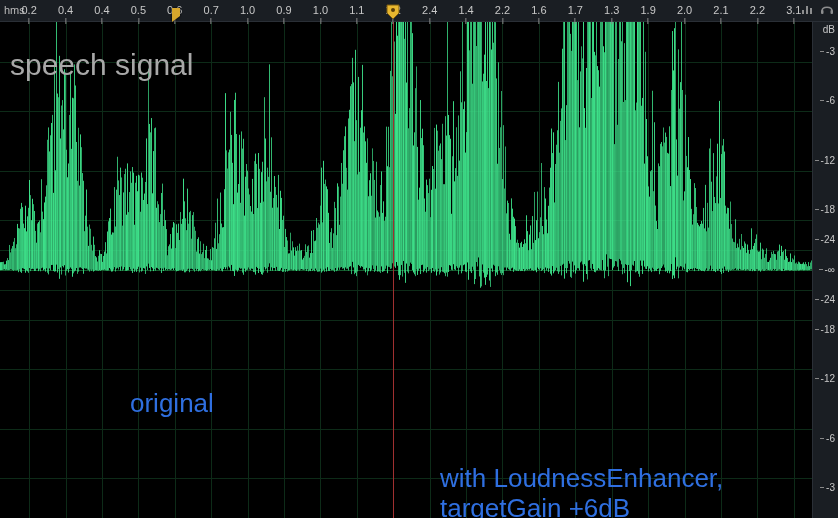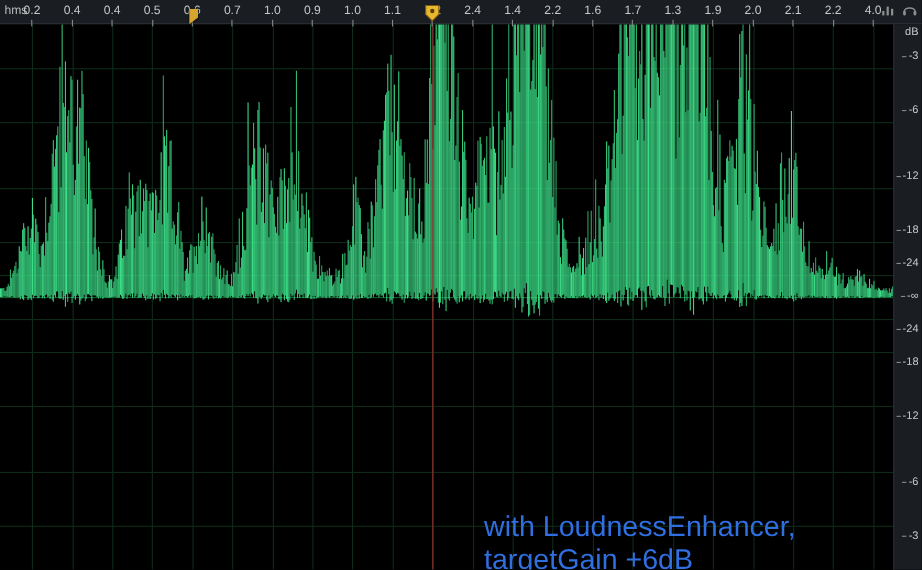--- a/index.html
+++ b/index.html
@@ -284,21 +284,21 @@
         </div>
         <div class="time-tick" style="left: 720.969px; transform: translateX(-50%);">
           <span>2.1</span>
           <span class="mark"></span>
         </div>
         <div class="time-tick" style="left: 757.381px; transform: translateX(-50%);">
           <span>2.2</span>
           <span class="mark"></span>
         </div>
         <div class="time-tick" style="left: 793.794px; transform: translateX(-50%);">
-          <span>4.0</span>
+          <span>3.1</span>
           <span class="mark"></span>
         </div>
       </div>
   <div class="marker-left" id="left-marker" style="left: 170.78px;">
     <svg width="10" height="14" viewBox="0 0 10 14">
           <path d="M0 0 L8 0 L8 8 L0 14 Z" fill="#d6a62c"></path>
         </svg>
   </div>
   <div class="playhead-marker" id="playhead-marker" style="left: 393.256px;">
     <svg width="14" height="16" viewBox="0 0 14 16">
@@ -1170,20 +1170,22 @@
         <div class="wave-bar" style="left: 804px; height: 5.6272px; top: -2.91583px; opacity: 0.96;"></div>
         <div class="wave-bar" style="left: 805px; height: 8.14377px; top: -4.17492px; opacity: 0.78;"></div>
         <div class="wave-bar" style="left: 806px; height: 5.84201px; top: -2.89778px; opacity: 0.78;"></div>
         <div class="wave-bar" style="left: 807px; height: 3.51053px; top: -1.70567px; opacity: 0.78;"></div>
         <div class="wave-bar" style="left: 808px; height: 7.84182px; top: -4.20051px; opacity: 0.82;"></div>
         <div class="wave-bar" style="left: 809px; height: 3.9027px; top: -1.90845px; opacity: 0.87;"></div>
         <div class="wave-bar" style="left: 810px; height: 6.99131px; top: -3.55798px; opacity: 0.75;"></div>
         <div class="wave-bar" style="left: 811px; height: 9.05151px; top: -4.66757px; opacity: 0.76;"></div>
       </div>
 
+  <div class="annot title">speech signal</div>
+  <div class="annot original">original</div>
   <div class="annot enhanced"><span>with LoudnessEnhancer,</span>
 <span>targetGain +6dB</span></div>
 </div>
 
 <div class="db-scale">
   <span class="db-label-unit">dB</span>
   <div id="db-ticks">
         <div class="db-tick" style="top: 23.76px;">
           <span class="ln"></span>
           <span>-3</span>

